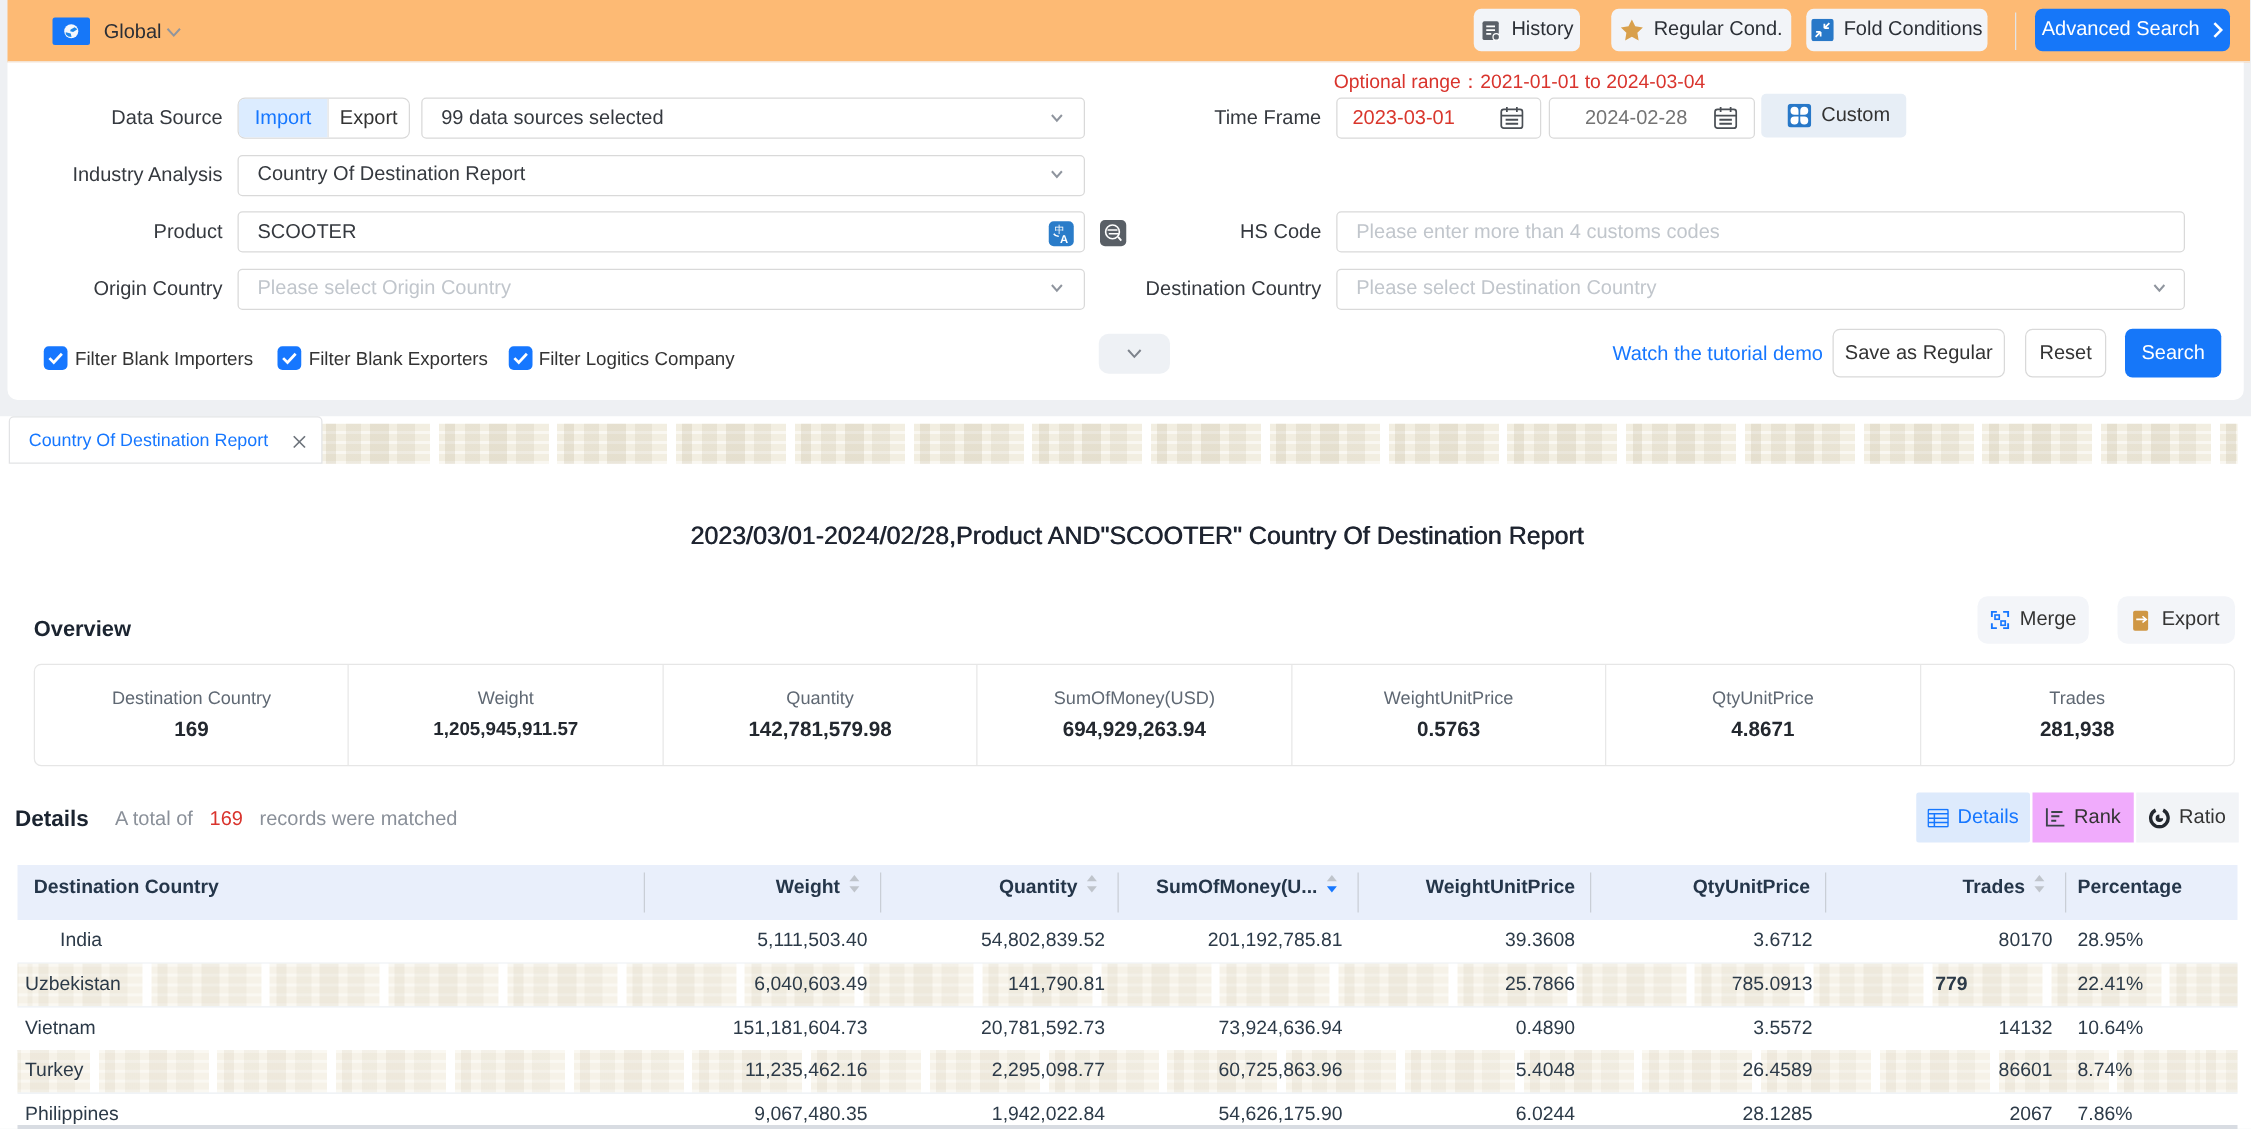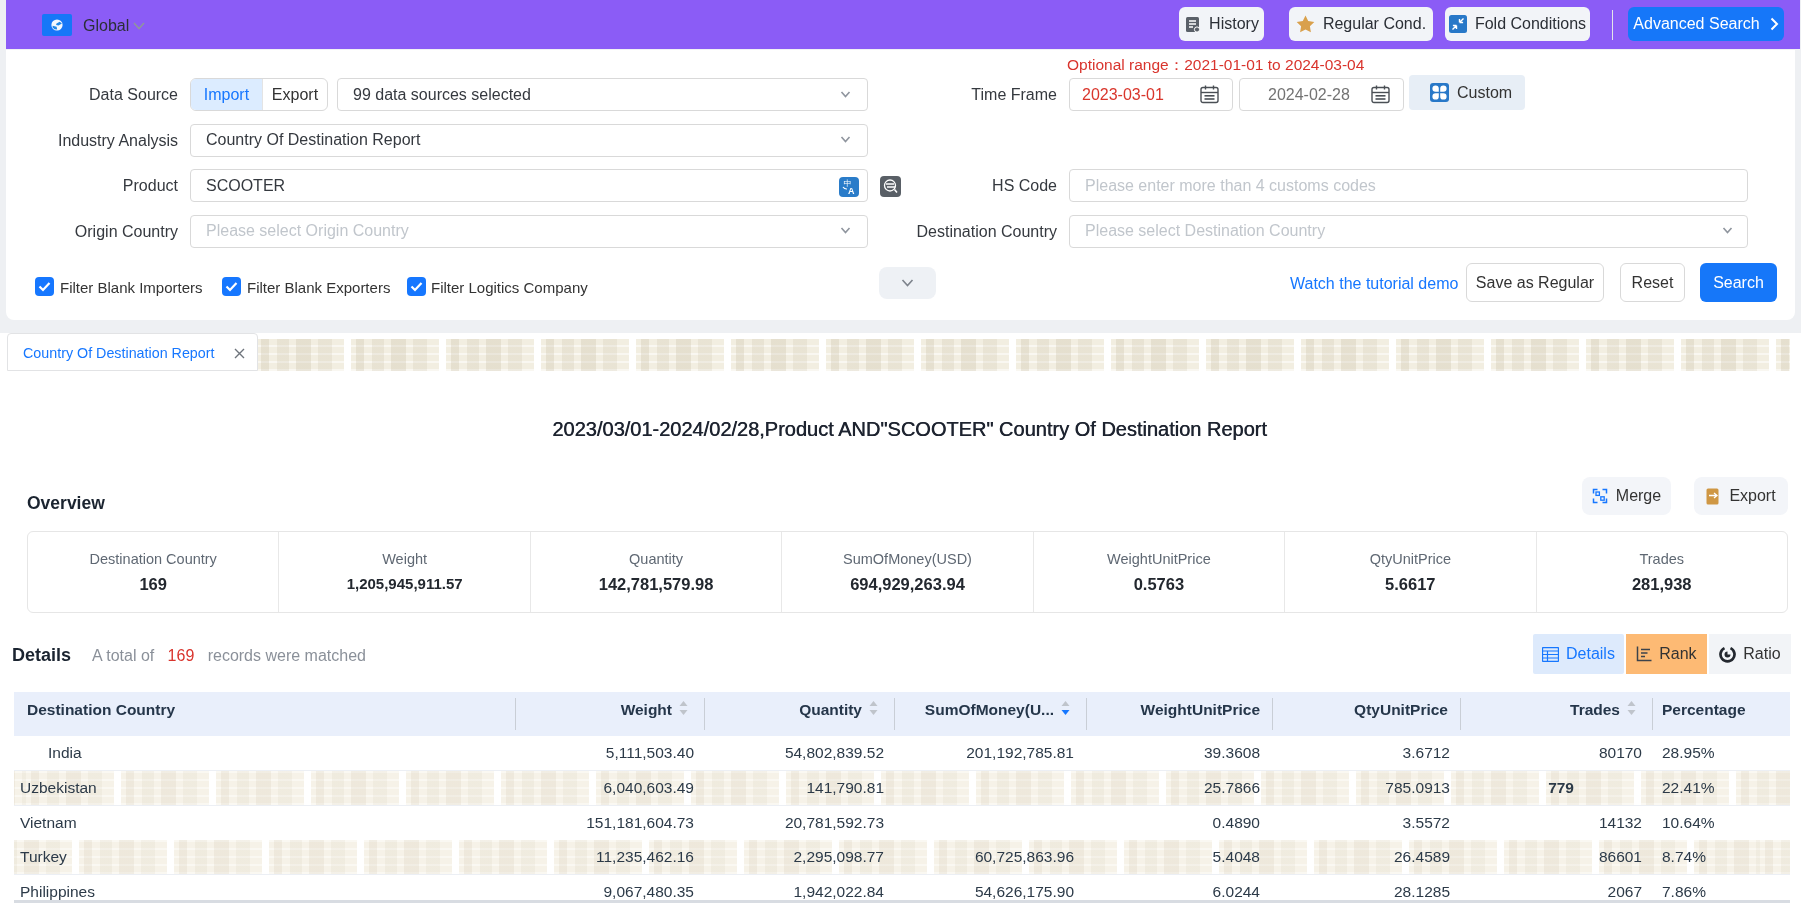--- a/index.html
+++ b/index.html
@@ -1,20 +1,20 @@
 <!DOCTYPE html>
 <html><head>
 <meta charset="utf-8">
 <style>
 * { margin:0; padding:0; box-sizing:border-box; }
 html,body { width:1801px; height:903px; overflow:hidden; background:#eef0f3;
   font-family:"Liberation Sans", sans-serif; color:#333; }
 .abs { position:absolute; }
 
-#header { position:absolute; left:6px; top:0; width:1794px; height:50px; background:#8b5cf6; border-bottom:1px solid #f1f2f4; }
+#header { position:absolute; left:6px; top:0; width:1794px; height:50px; background:#fdba74; border-bottom:1px solid #f1f2f4; }
 #logo { position:absolute; left:36px; top:14px; width:30px; height:22px; background:#1677f8; border-radius:2px; }
 #globalTxt { position:absolute; left:77px; top:17px; font-size:16px; color:#2b2f36; }
 .hbtn { position:absolute; top:7px; height:34px; background:#f2f4f8; border-radius:6px; font-size:16px; color:#2b2f36; display:flex; align-items:center; justify-content:center; gap:8px; }
 #advBtn { position:absolute; left:1622px; top:7px; width:156px; height:34px; background:#1677f9; border-radius:6px; color:#fff; font-size:16px; display:flex; align-items:center; justify-content:center; gap:10px; }
 #hdiv { position:absolute; left:1606px; top:10px; width:1px; height:30px; background:#e3e5e8; }
 
 #card { position:absolute; left:6px; top:50px; width:1789px; height:270px; background:#fff; border-radius:0 0 8px 8px; }
 .flabel { position:absolute; font-size:16px; color:#35393f; text-align:right; white-space:nowrap; }
 .ctrl { position:absolute; height:33px; border:1px solid #d9d9d9; border-radius:4px; background:#fff; font-size:16px; color:#35393f; display:flex; align-items:center; }
 .ctrl .ph { color:#c1c6cc; }
@@ -238,39 +238,39 @@
     <div style="flex:1; border-right:1px solid #e8e8e8; text-align:center; padding-top:19px;">
         <div style="font-size:14.5px; color:#5f6873;">SumOfMoney(USD)</div>
         <div style="font-size:16.5px; font-weight:bold; color:#23282f; margin-top:8px;">694,929,263.94</div>
       </div>
     <div style="flex:1; border-right:1px solid #e8e8e8; text-align:center; padding-top:19px;">
         <div style="font-size:14.5px; color:#5f6873;">WeightUnitPrice</div>
         <div style="font-size:16.5px; font-weight:bold; color:#23282f; margin-top:8px;">0.5763</div>
       </div>
     <div style="flex:1; border-right:1px solid #e8e8e8; text-align:center; padding-top:19px;">
         <div style="font-size:14.5px; color:#5f6873;">QtyUnitPrice</div>
-        <div style="font-size:16.5px; font-weight:bold; color:#23282f; margin-top:8px;">5.6617</div>
+        <div style="font-size:16.5px; font-weight:bold; color:#23282f; margin-top:8px;">4.8671</div>
       </div>
     <div style="flex:1; text-align:center; padding-top:19px;">
         <div style="font-size:14.5px; color:#5f6873;">Trades</div>
         <div style="font-size:16.5px; font-weight:bold; color:#23282f; margin-top:8px;">281,938</div>
       </div>
   </div>
 
   <div class="abs" style="left:12px; top:312px; font-size:18px; font-weight:bold; color:#1b2430;">Details</div>
   <div class="abs" style="left:92px; top:314px; font-size:16px; color:#8a9099;">A total of&nbsp;&nbsp;&nbsp;<span style="color:#d9342d;">169</span>&nbsp;&nbsp;&nbsp;records were matched</div>
   <div class="abs" style="left:1533px; top:301px; width:258px; height:40px; display:flex;">
     <div style="width:92px; margin-right:2px; background:#ddeafc; color:#1677ff; font-size:16px; display:flex; align-items:center; justify-content:center; gap:7px; border-radius:2px;">
       <svg width="17" height="15" viewBox="0 0 17 15">
           <rect x="0.5" y="0.5" width="16" height="14" rx="1" fill="none" stroke="#1677ff" stroke-width="1.3"></rect>
           <path d="M0.5 4 h16 M0.5 7.5 h16 M0.5 11 h16 M5.5 4 v10.5" stroke="#1677ff" stroke-width="1.2"></path>
         </svg>
       Details
     </div>
-    <div style="width:82px; margin-right:2px; background:#fdba74; font-size:16px; display:flex; align-items:center; justify-content:center; gap:7px;">
+    <div style="width:82px; margin-right:2px; background:#f0abfc; font-size:16px; display:flex; align-items:center; justify-content:center; gap:7px;">
       <svg width="16" height="16" viewBox="0 0 16 16">
           <path d="M1.5 0.5 v14 h14" stroke="#3c434b" stroke-width="1.5" fill="none"></path>
           <path d="M5 3.5 h9 M5 7 h6.5 M5 10.5 h4" stroke="#3c434b" stroke-width="1.6"></path>
         </svg>
       Rank
     </div>
     <div style="width:83px; background:#f2f4f7; font-size:16px; display:flex; align-items:center; justify-content:center; gap:7px;">
       <svg width="17" height="17" viewBox="0 0 17 17">
           <path d="M11.5 2.1 A7 7 0 1 1 5.5 2.1" fill="none" stroke="#23282f" stroke-width="2.7"></path>
           <path d="M8.5 5.5 A3 3 0 1 0 11.5 8.5 L8.5 8.5 Z" fill="#23282f"></path>
@@ -326,20 +326,21 @@
       <div class="cell num" style="left:690px; width:190px; padding-right:10px;">141,790.81</div>
       <div class="cell num" style="left:1072px; width:186px; padding-right:12px;">25.7866</div>
       <div class="cell num" style="left:1258px; width:188px; padding-right:10px;">785.0913</div>
       <div class="cell num" style="left:1378px; width:192px; padding-right:10px;font-weight:bold;">779</div>
       <div class="cell " style="left:1638px; width:138px; padding-left:10px;">22.41%</div>
     </div>
     <div class="trow" style="top: 113.6px;">
       <div class="cell " style="left:0px; width:501px; padding-left:6px;">Vietnam</div>
       <div class="cell num" style="left:501px; width:189px; padding-right:10px;">151,181,604.73</div>
       <div class="cell num" style="left:690px; width:190px; padding-right:10px;">20,781,592.73</div>
+      <div class="cell num" style="left:880px; width:192px; padding-right:12px;">73,924,636.94</div>
       <div class="cell num" style="left:1072px; width:186px; padding-right:12px;">0.4890</div>
       <div class="cell num" style="left:1258px; width:188px; padding-right:10px;">3.5572</div>
       <div class="cell num" style="left:1446px; width:192px; padding-right:10px;">14132</div>
       <div class="cell " style="left:1638px; width:138px; padding-left:10px;">10.64%</div>
     </div>
     <div class="trow wmband" style="top: 148.4px; background-position: -30px 0px;">
       <div class="cell " style="left:0px; width:501px; padding-left:6px;">Turkey</div>
       <div class="cell num" style="left:501px; width:189px; padding-right:10px;">11,235,462.16</div>
       <div class="cell num" style="left:690px; width:190px; padding-right:10px;">2,295,098.77</div>
       <div class="cell num" style="left:880px; width:192px; padding-right:12px;">60,725,863.96</div>

